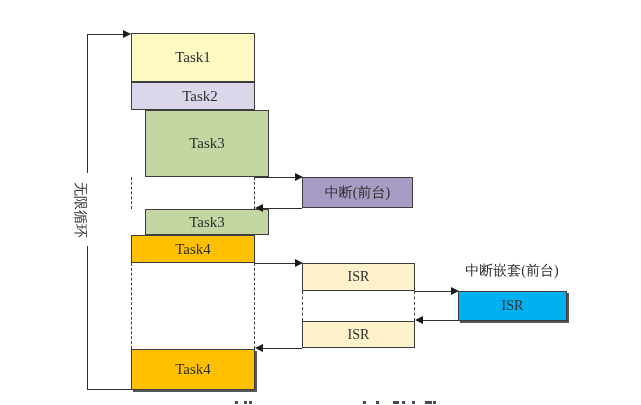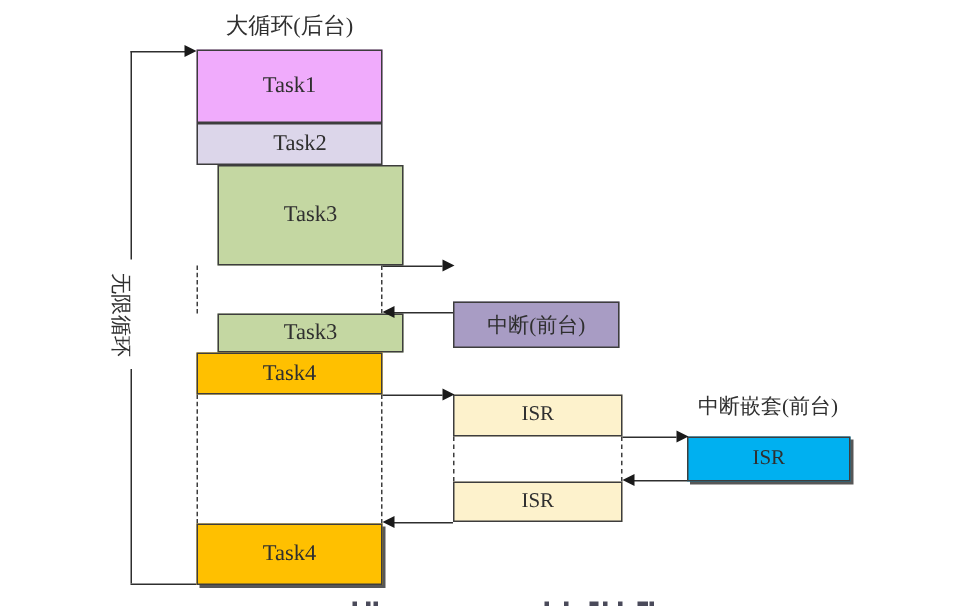--- a/index.html
+++ b/index.html
@@ -15,37 +15,36 @@
   }
   .gap{
     position:absolute;box-sizing:border-box;
     border-left:1px dashed #3d3d3d;border-right:1px dashed #3d3d3d;
   }
   .hline{position:absolute;height:0;border-top:1px solid #2e2e2e;}
   .vline{position:absolute;width:0;border-left:1px solid #2e2e2e;}
   .ah{position:absolute;width:0;height:0;border-top:4px solid transparent;border-bottom:4px solid transparent;}
   .ah-r{border-left:8px solid #1a1a1a;}
   .ah-l{border-right:8px solid #1a1a1a;}
-  .task1{background:#f0abfc;}
+  .task1{background:#fef9c3;}
   .task2{background:#dcd6ea;}
   .task3{background:#c4d7a2;margin-left:14px;}
   .task4{background:#ffc000;}
-  .interrupt{background:#a89cc4;margin-top:24px;}
+  .interrupt{background:#a89cc4;}
   .isr{background:#fdf2cc;}
   .nested-isr{background:#00b0f0;box-shadow:2px 2px 0 rgba(45,45,45,.8);}
   .shadowed{box-shadow:2px 2px 0 rgba(45,45,45,.8);}
   .rot{transform:rotate(90deg);transform-origin:center center;}
   .cm{position:absolute;top:401px;height:3px;width:3px;background:#4a4a5a;}
 </style>
 </head>
 <body>
 
 <div class="stage">
 
-  <div class="txt" style="left:131px;top:8px;width:124px;font-size:15px;">大循环(后台)</div>
 
   <span class="hline" style="left:87px;top:34px;width:37px;"></span>
   <span class="ah ah-r" style="left:123px;top:30px;"></span>
   <span class="vline" style="left:87px;top:34px;height:139px;"></span>
   <span class="vline" style="left:87px;top:246px;height:143px;"></span>
   <span class="hline" style="left:87px;top:389px;width:44px;"></span>
   <div class="txt rot" style="left:48px;top:201px;width:64px;font-size:14px;">无限循环</div>
 
   <div class="box task1" style="left:131px;top:33px;width:124px;height:49px;">Task1</div>
   <div class="box task2" style="left:131px;top:82px;width:124px;height:28px;padding-left:14px;">Task2</div>

